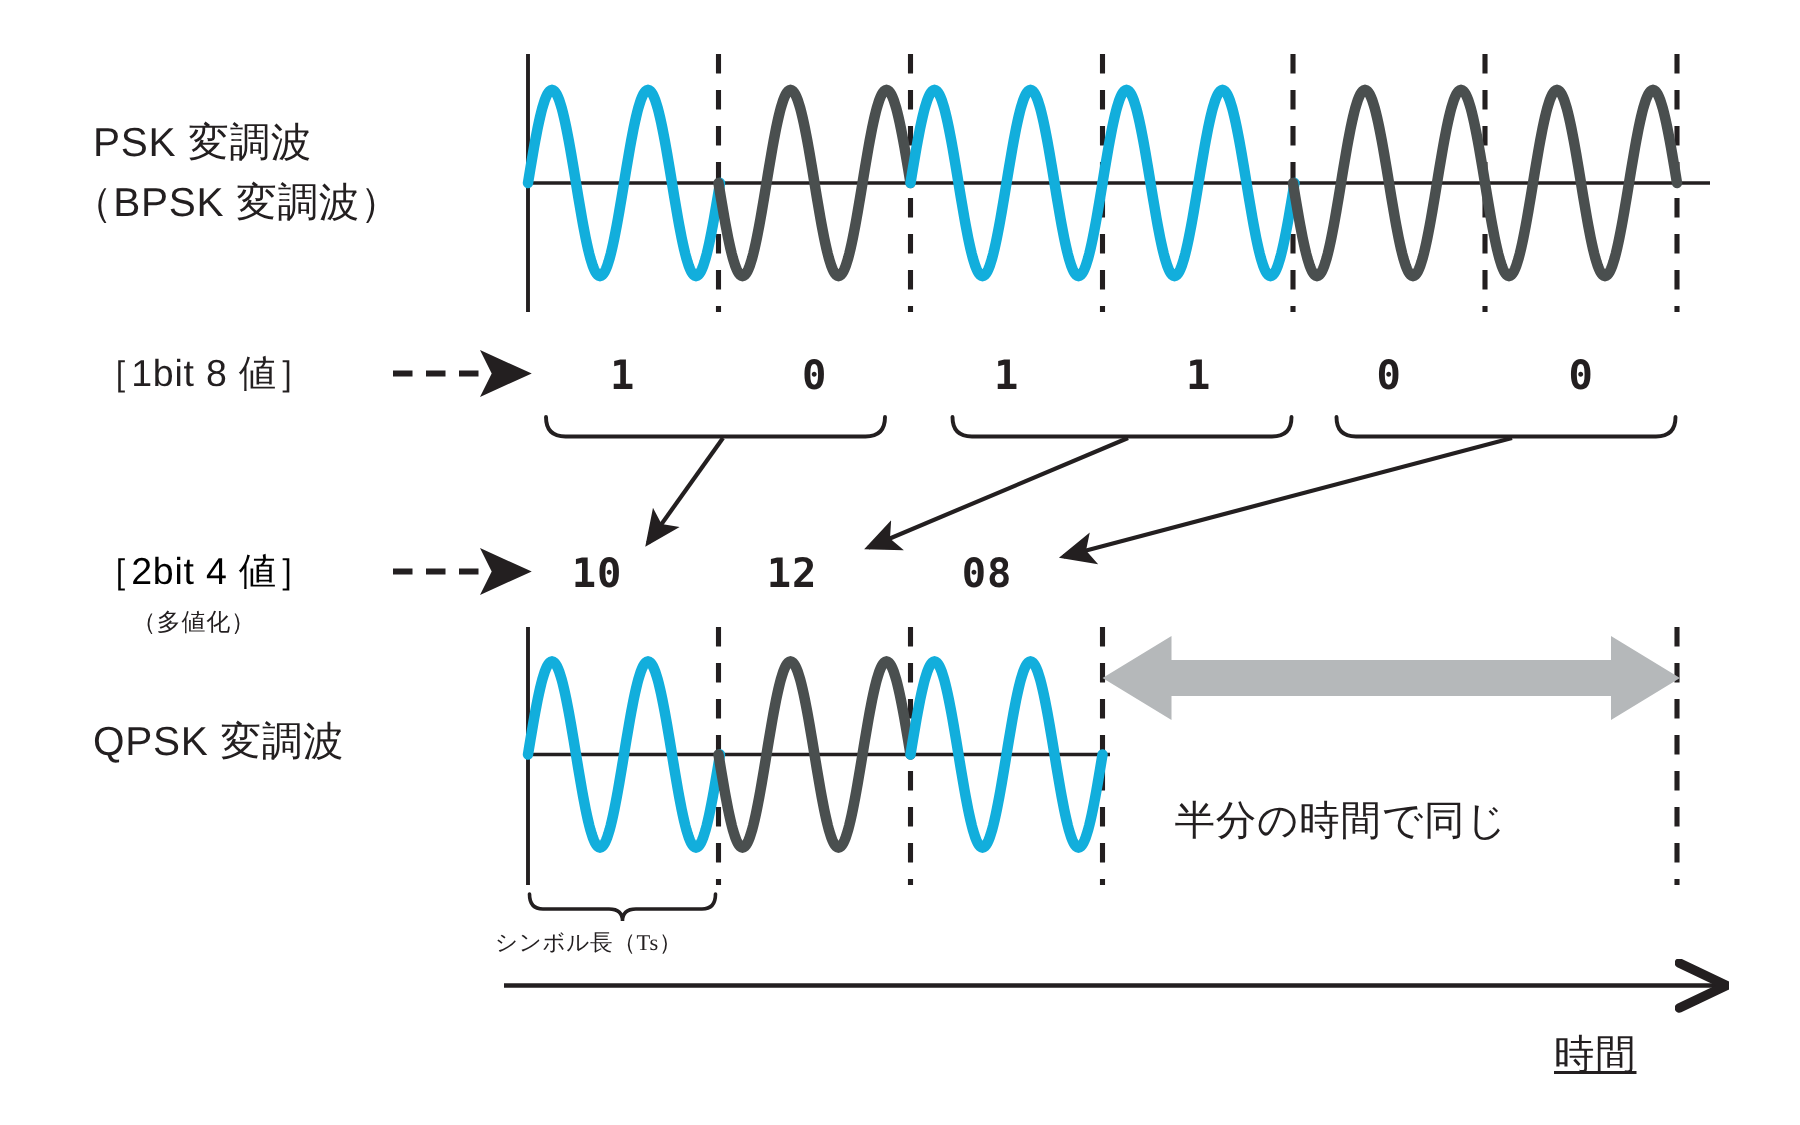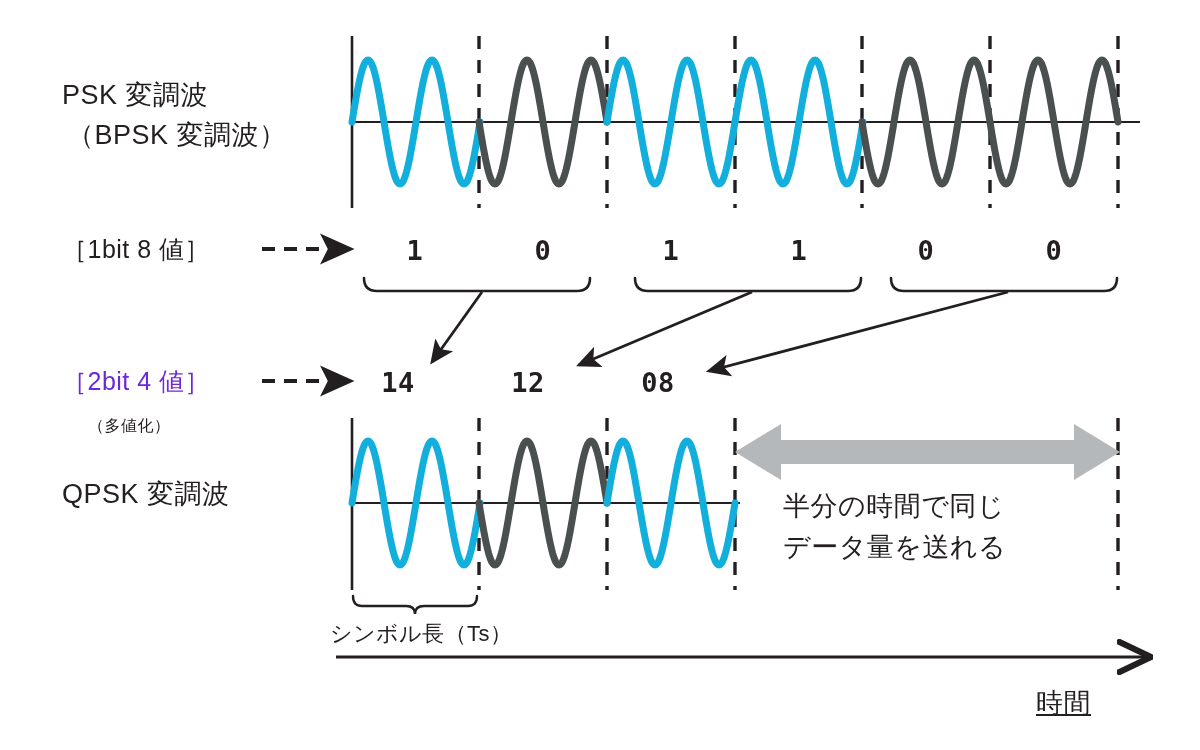--- a/index.html
+++ b/index.html
@@ -28,22 +28,22 @@
     height: 750px;
   }
   .lbl {
     position: absolute;
     white-space: nowrap;
     line-height: 1.28;
   }
   .jp-big   { font-size: 27px; letter-spacing: 0.5px; }
   .jp-mid   { font-size: 25px; letter-spacing: 0.5px; }
   .jp-small { font-size: 16px; letter-spacing: 0.5px; }
-  .jp-tiny  { font-size: 22px; letter-spacing: 0.5px; }
-  .red      { color: #6d28d9; text-align: center; }
+  .jp-tiny  { font-size: 15px; letter-spacing: 0.5px; font-family: Liberation Serif, serif; }
+  .red      { color: #000000; text-align: center; }
   .mono-bit {
     font-family: "DejaVu Sans Mono", "Liberation Mono", monospace;
     font-size: 27px;
     font-weight: bold;
     letter-spacing: 0.5px;
   }
   .center { transform: translateX(-50%); text-align: center; }
 </style>
 </head>
 <body>
@@ -130,40 +130,39 @@
     <g>
       <path d="M353,596 Q353,606 362,606 L406,606 Q415,606 415,614 Q415,606 424,606 L468,606 Q477,606 477,596" fill="none" stroke="#231f20" stroke-width="2.4" stroke-linecap="round"></path>
     </g>
 
     <g>
       <line x1="336" y1="657" x2="1148" y2="657" stroke="#231f20" stroke-width="3" marker-end="url(#arrowThin)"></line>
     </g>
   </svg>
 
   <div class="lbl jp-big" style="left:62px; top:78px;">PSK 変調波</div>
-  <div class="lbl jp-big" style="left:48px; top:118px;margin-left:19px;">（BPSK 変調波）</div>
+  <div class="lbl jp-big" style="left:48px; top:118px;">（BPSK 変調波）</div>
 
   <div class="lbl jp-mid" style="left:62px; top:233px;">［1bit 8 値］</div>
 
   <div class="lbl jp-mid red" style="left:62px; top:365px;">［2bit 4 値］</div>
-  <div class="lbl jp-small" style="left:88px; top:416px;">（多値化）</div>
+  <div class="lbl jp-small" style="left:88px; top:406px;">（多値化）</div>
 
   <div class="lbl jp-big" style="left:62px; top:477px;text-align:right;">QPSK 変調波</div>
 
   <div class="lbl mono-bit center" style="left:415px; top:234px;">1</div>
   <div class="lbl mono-bit center" style="left:543px; top:234px;">0</div>
   <div class="lbl mono-bit center" style="left:671px; top:234px;">1</div>
   <div class="lbl mono-bit center" style="left:799px; top:234px;">1</div>
   <div class="lbl mono-bit center" style="left:926px; top:234px;">0</div>
   <div class="lbl mono-bit center" style="left:1054px; top:234px;">0</div>
 
-  <div class="lbl mono-bit center" style="left:398px; top:366px;">14</div>
+  <div class="lbl mono-bit center" style="left:398px; top:366px;">10</div>
   <div class="lbl mono-bit center" style="left:528px; top:366px;">12</div>
   <div class="lbl mono-bit center" style="left:658px; top:366px;">08</div>
 
   <div class="lbl jp-tiny" style="left:330px; top:620px;">シンボル長（Ts）</div>
 
-  <div class="lbl jp-big" style="left:783px; top:489px;">半分の時間で同じ</div>
-  <div class="lbl jp-big" style="left:783px; top:530px;">データ量を送れる</div>
+  <div class="lbl jp-big" style="left:783px; top:530px;">半分の時間で同じ</div>
 
   <div class="lbl jp-big" style="left:1036px; top:686px;text-decoration:underline;">時間</div>
 
 </div>
 
 </body></html>

